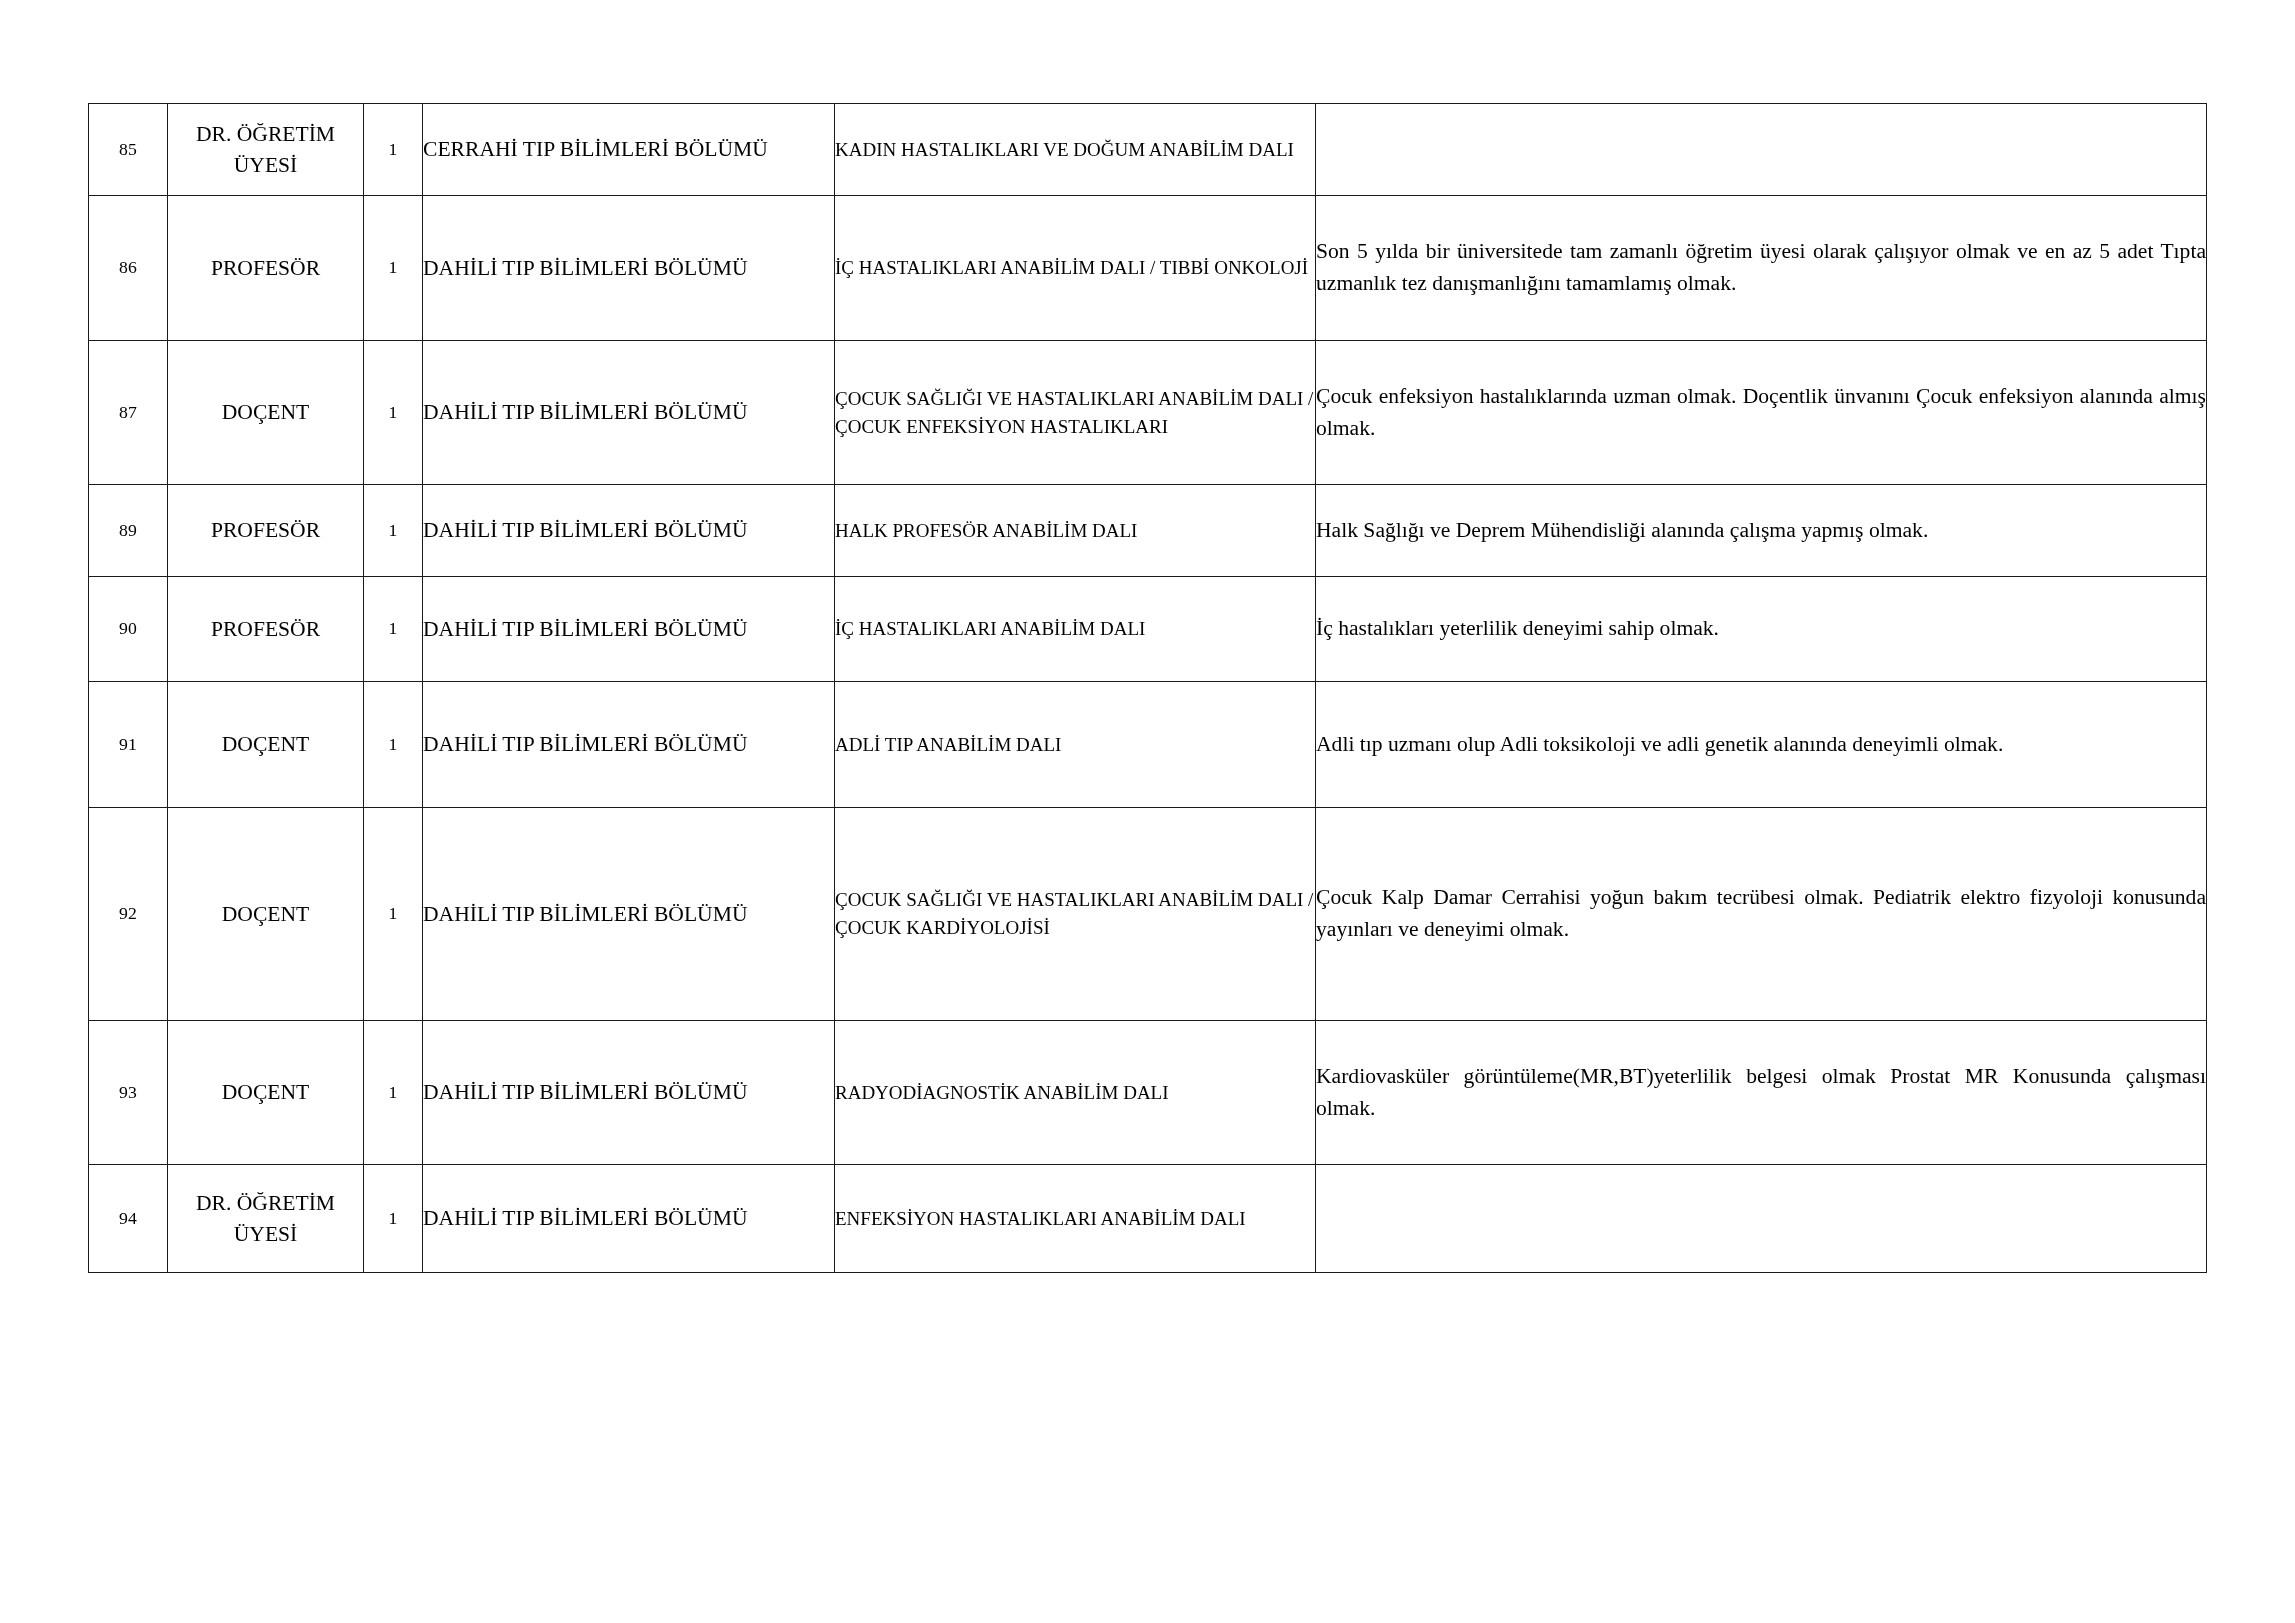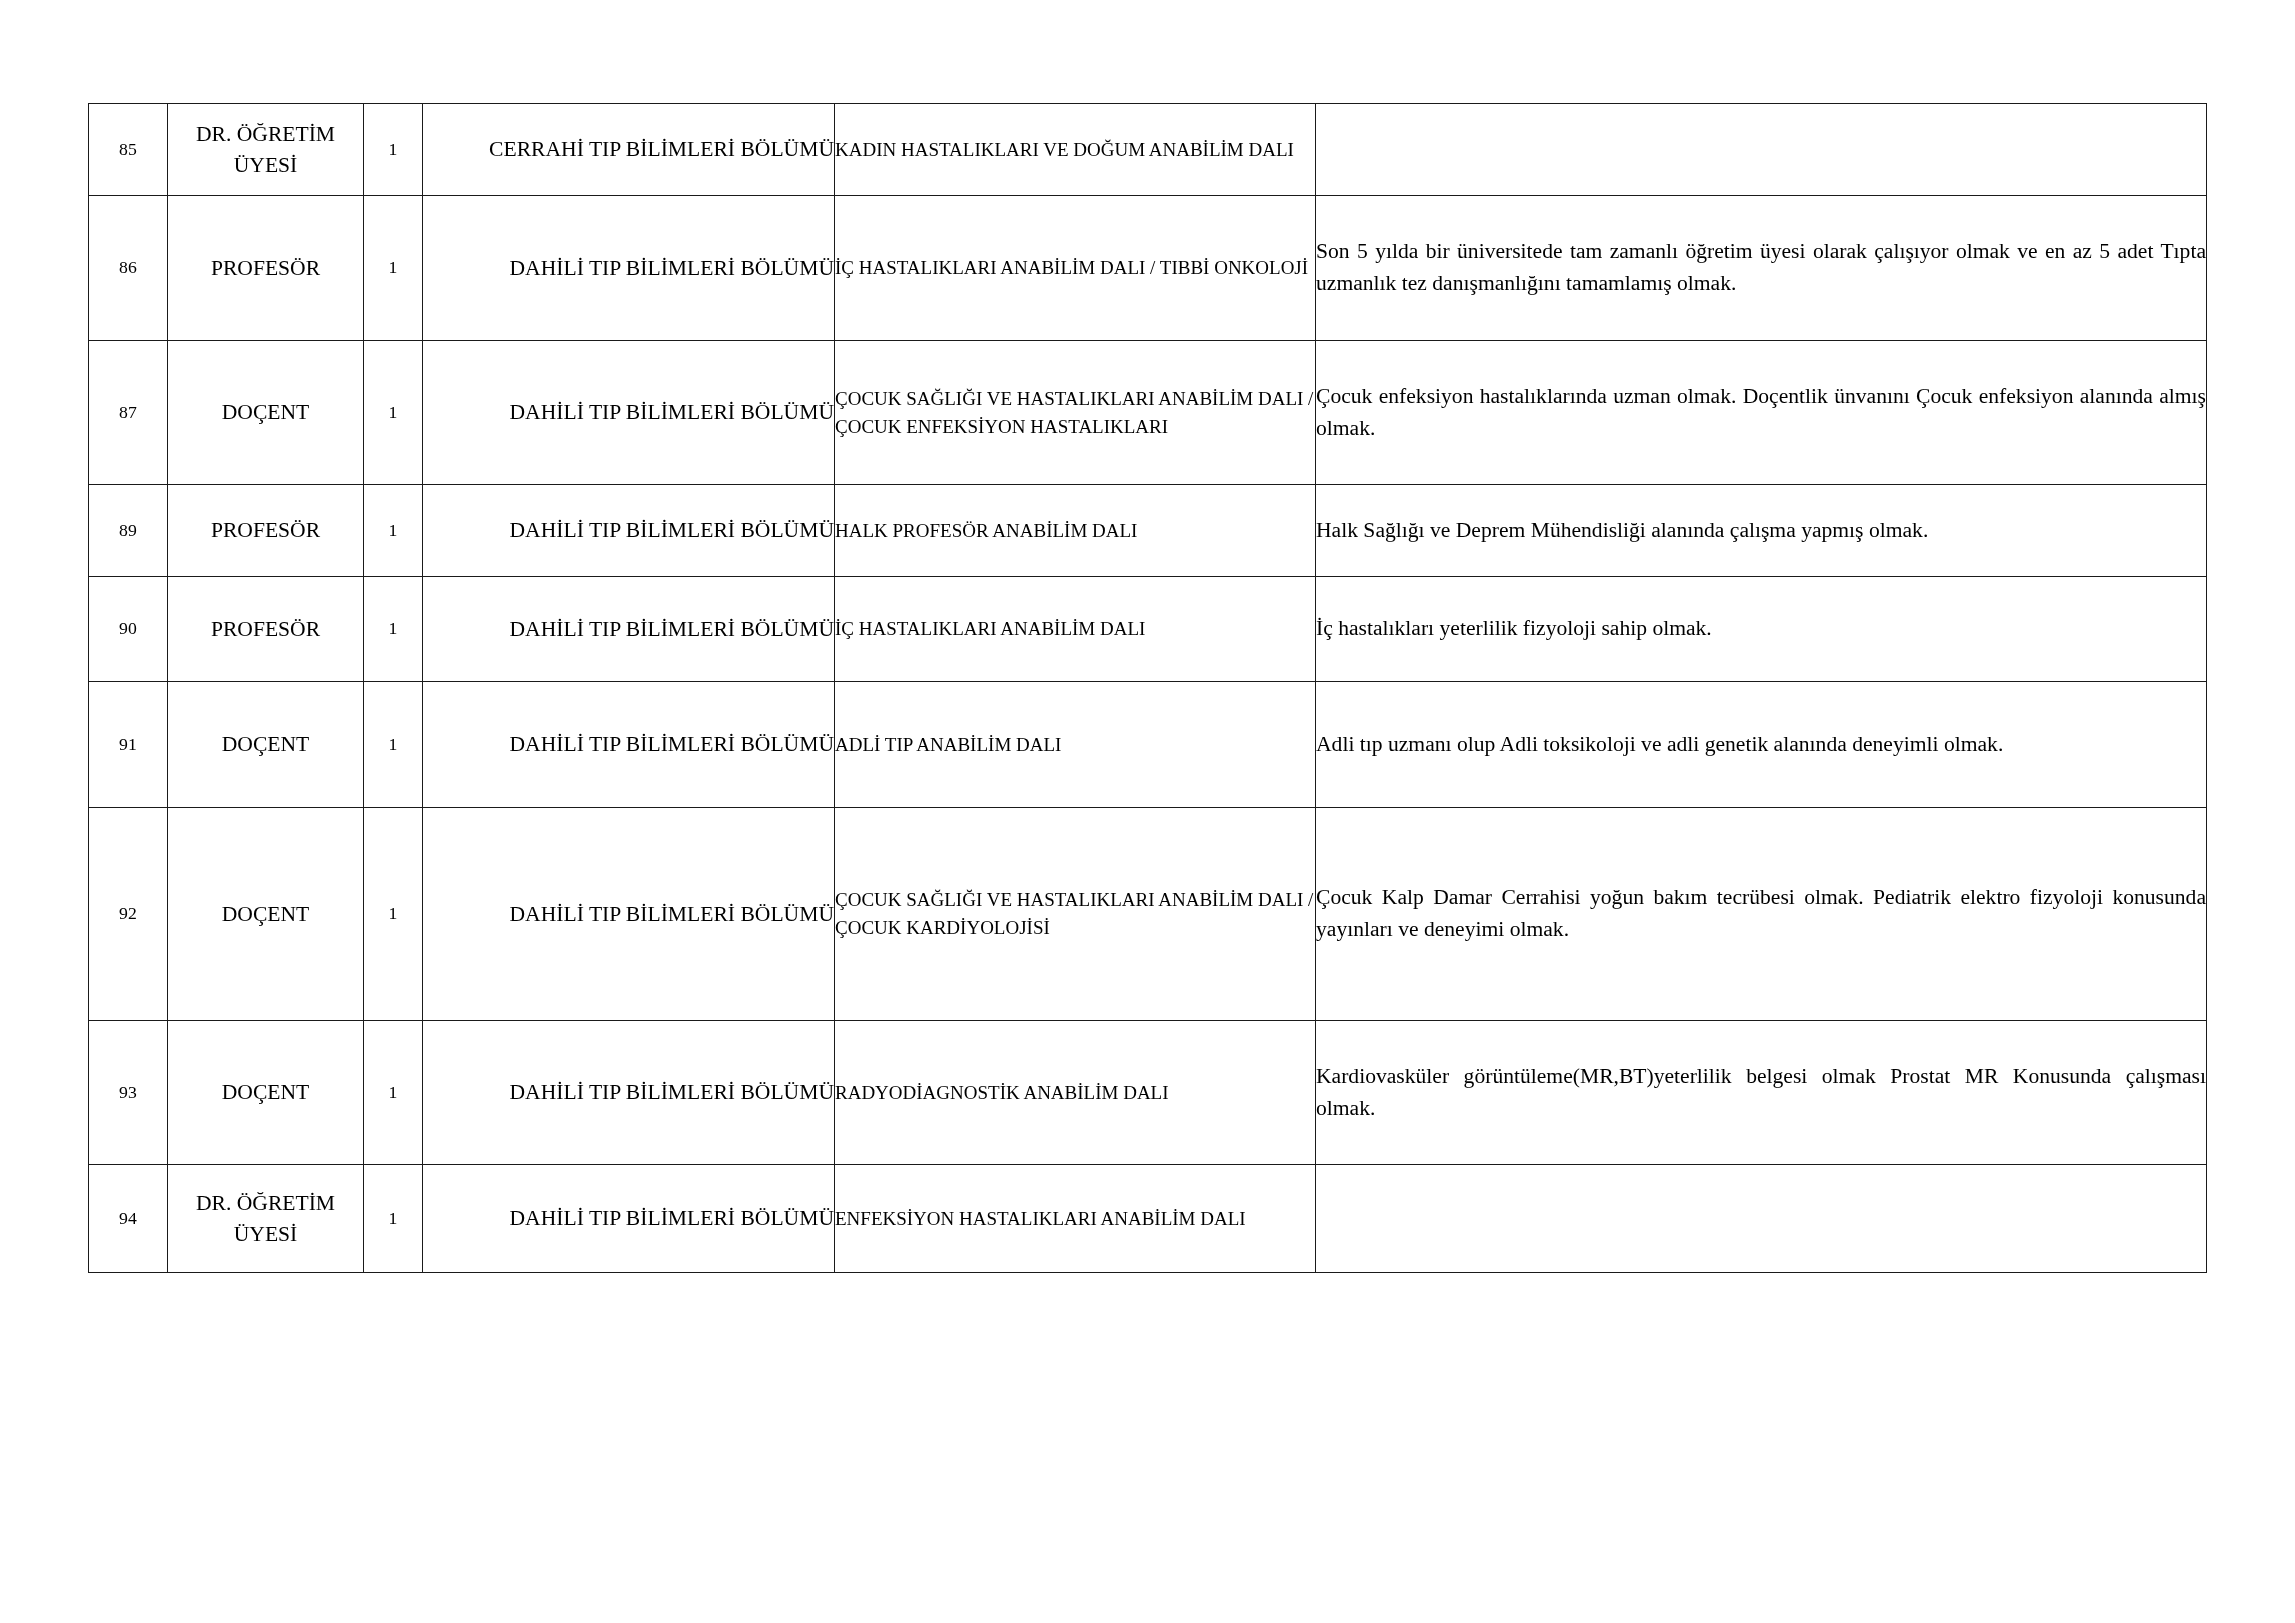--- a/index.html
+++ b/index.html
@@ -69,21 +69,21 @@
     padding: 6.5px 5.2px 6.5px 11.8px;
   }
 
   .cell-count {
     text-align: center;
     font-size: 17.7px;
     line-height: 1.2;
   }
 
   .cell-dept {
-    text-align: right;
+    text-align: left;
     font-size: 21.6px;
     line-height: 1.42;
     padding: 6.5px 6.5px 6.5px 11.8px;
   }
 
   .cell-field {
     text-align: left;
     font-size: 19px;
     line-height: 1.45;
     padding: 6.5px 9.2px 6.5px 11.8px;
@@ -158,21 +158,21 @@
           <td class="cell-field va-mid">HALK PROFESÖR ANABİLİM DALI</td>
           <td class="cell-expl va-mid">Halk Sağlığı ve Deprem Mühendisliği alanında çalışma yapmış olmak.</td>
         </tr>
 
         <tr style="height:105px">
           <td class="cell-no va-mid">90</td>
           <td class="cell-title va-mid">PROFESÖR</td>
           <td class="cell-count va-mid">1</td>
           <td class="cell-dept va-mid">DAHİLİ TIP BİLİMLERİ BÖLÜMÜ</td>
           <td class="cell-field va-mid">İÇ HASTALIKLARI ANABİLİM DALI</td>
-          <td class="cell-expl va-mid">İç hastalıkları yeterlilik fizyoloji sahip olmak.</td>
+          <td class="cell-expl va-mid">İç hastalıkları yeterlilik deneyimi sahip olmak.</td>
         </tr>
 
         <tr style="height:126px">
           <td class="cell-no va-mid">91</td>
           <td class="cell-title va-mid">DOÇENT</td>
           <td class="cell-count va-mid">1</td>
           <td class="cell-dept va-mid">DAHİLİ TIP BİLİMLERİ BÖLÜMÜ</td>
           <td class="cell-field va-mid">ADLİ TIP ANABİLİM DALI</td>
           <td class="cell-expl va-top">Adli tıp uzmanı olup Adli toksikoloji ve adli genetik alanında deneyimli olmak.</td>
         </tr>

